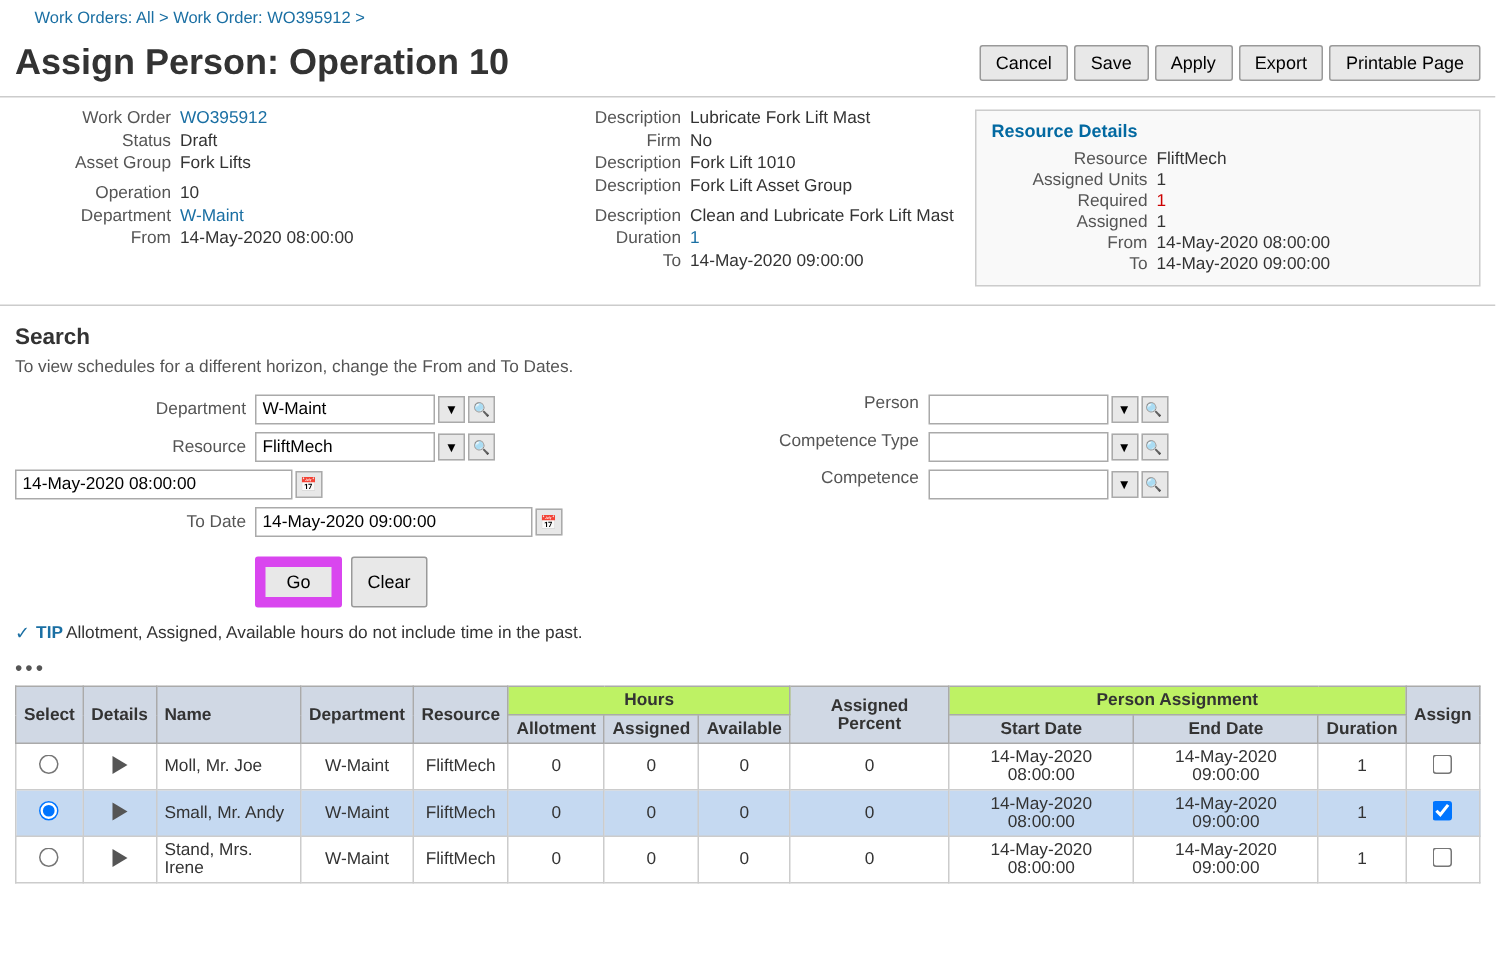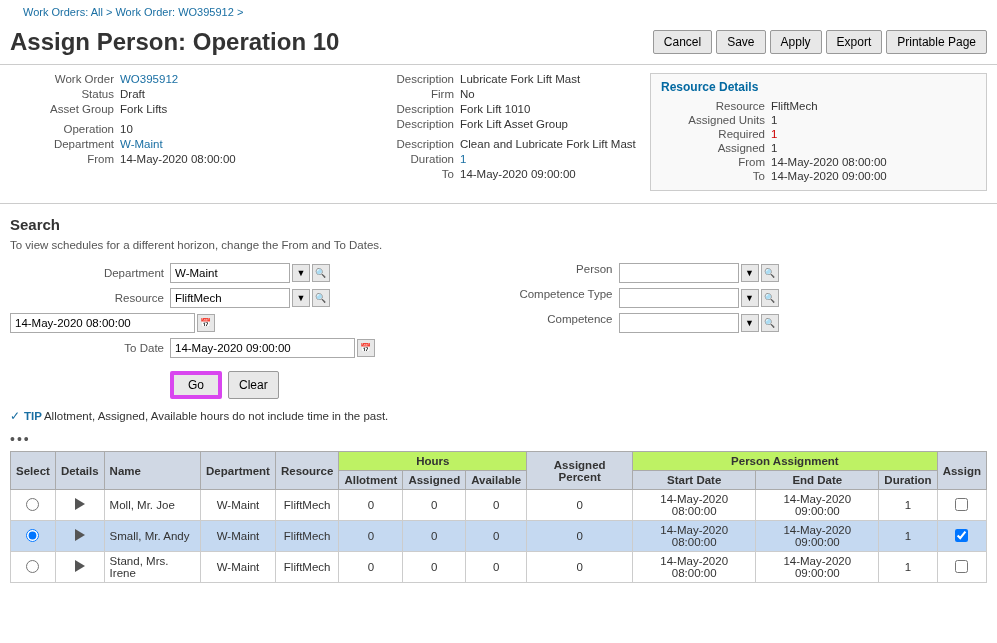--- a/index.html
+++ b/index.html
@@ -40,21 +40,21 @@
     .form-label-right { text-align: right; width: 120px; padding-right: 6px; color: #555; font-size: 11.5px; }
     
     .input-with-icon { display: flex; align-items: center; gap: 2px; }
     input[type="text"] { border: 1px solid #aaa; padding: 2px 4px; font-size: 11.5px; height: 20px; }
     .input-short { width: 120px; }
     .input-long { width: 185px; }
     
     .icon-btn { width: 18px; height: 18px; border: 1px solid #aaa; background: #e8e8e8; cursor: pointer; display: flex; align-items: center; justify-content: center; font-size: 9px; }
     
     .button-row { padding: 4px 10px 6px 170px; display: flex; gap: 6px; }
-    .go-btn { padding: 3px 14px; font-size: 12px; border: 4px solid #d946ef; background: #e8e8e8; cursor: pointer; border-radius: 2px; }
+    .go-btn { padding: 3px 14px; font-size: 12px; border: 7px solid #d946ef; background: #e8e8e8; cursor: pointer; border-radius: 2px; }
     .clear-btn { padding: 3px 10px; font-size: 12px; border: 1px solid #999; background: #e8e8e8; cursor: pointer; border-radius: 2px; }
     
     .tip-row { display: flex; align-items: center; padding: 4px 10px; font-size: 11.5px; color: #333; }
     .tip-icon { color: #1a6fa3; margin-right: 4px; font-size: 12px; }
     .tip-bold { font-weight: bold; color: #1a6fa3; margin-right: 2px; }
     
     .dots-row { padding: 4px 10px; }
     .dots { color: #555; font-size: 14px; letter-spacing: 2px; }
     
     .table-container { padding: 0 10px 10px 10px; }

